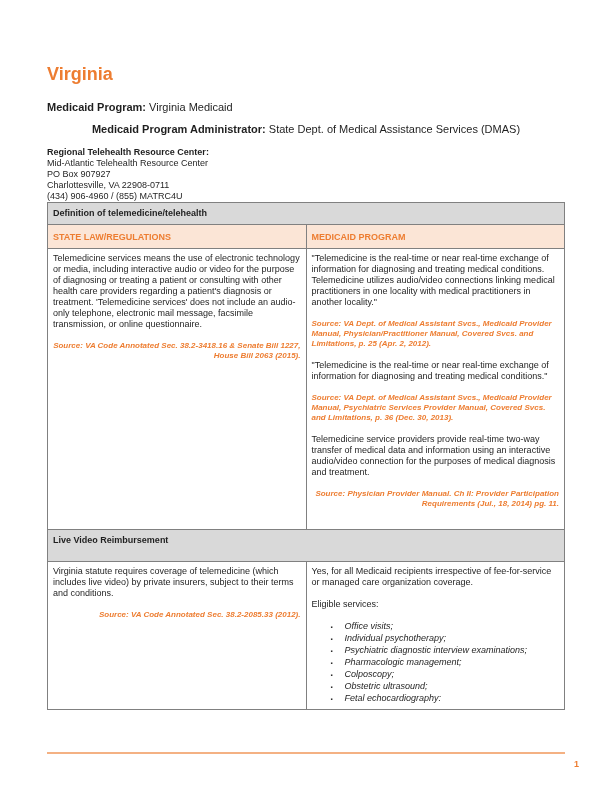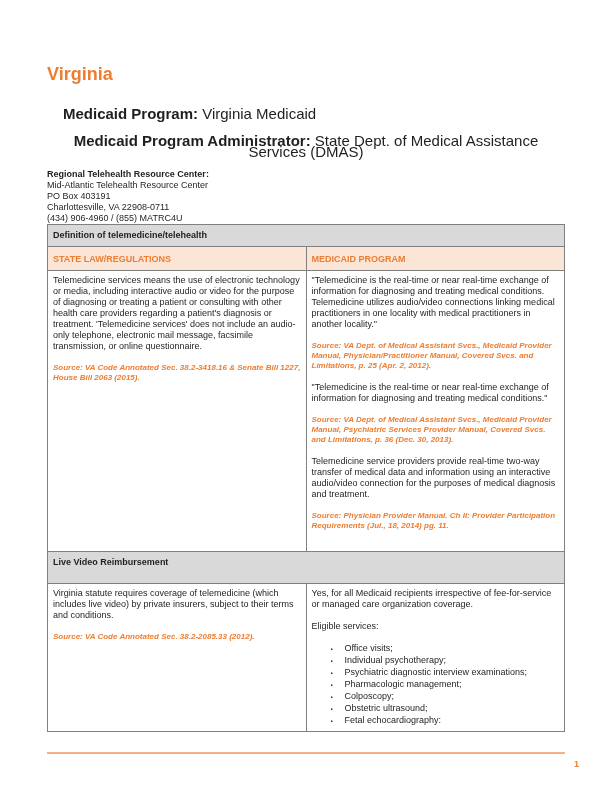--- a/index.html
+++ b/index.html
@@ -16,28 +16,28 @@
   }
 
   .content {
     position: absolute;
     left: 47px;
     top: 0;
     width: 518px;
   }
 
   h1.doc-title {
-    margin: 64px 0 24px 0;
+    margin: 64px 0 18px 0;
     font-size: 18px;
     line-height: 20px;
     font-weight: 700;
     color: #ED7D31;
   }
 
-  .line { font-size: 15px; line-height: 11px; margin: 16px; }
+  .line { font-size: 11px; line-height: 11px; margin: 0; }
   .mb11 { margin-bottom: 11px; }
   .mb12 { margin-bottom: 12px; text-align: center; }
   .b { font-weight: 700; }
   .contact { }
   .contact div { font-size: 9px; line-height: 11px; }
   a.link { color: #ED7D31; text-decoration: underline; cursor: pointer; }
 
   table.policy {
     border-collapse: collapse;
     width: 518px;
@@ -57,35 +57,36 @@
     font-size: 9px;
     font-weight: 700;
     padding: 7px 5px 5px 5px;
   }
   .policy td.section {
     background: #D9D9D9;
     font-weight: 700;
     padding: 5px 5px 4px 5px;
   }
   .policy td p { margin: 0 0 11px 0; }
-  .policy td p:last-child { margin-bottom: 0; }
+  .policy td p:last-child { margin-bottom: 0; text-align: right; }
   .policy p.source {
     color: #ED7D31;
     font-weight: 700;
     font-style: italic;
     font-size: 8px;
     line-height: 10px;
   }
 
   ul.bullets { list-style: none; margin: 2px 0 0 0; padding: 0 0 0 19px; }
   ul.bullets li {
     position: relative;
     padding-left: 14px;
     line-height: 11px;
     margin-bottom: 1px;
+    font-style: italic;
   }
   ul.bullets li::before {
     content: "▪";
     position: absolute;
     left: 0;
     top: 1px;
     font-size: 6px;
   }
 
   .footer-line {
@@ -119,21 +120,21 @@
     </p>
 
     <p class="line mb12">
       <span class="b">Medicaid Program Administrator:</span>
       <span>State Dept. of Medical Assistance Services (DMAS)</span>
     </p>
 
     <div class="contact">
       <div class="b">Regional Telehealth Resource Center:</div>
       <div>Mid-Atlantic Telehealth Resource Center</div>
-      <div>PO Box 403191</div>
+      <div>PO Box 907927</div>
       <div>Charlottesville, VA 22908-0711</div>
       <div>(434) 906-4960 / (855) MATRC4U</div>
     </div>
 
     <table class="policy">
       <colgroup>
           <col style="width:50%">
           <col style="width:50%">
         </colgroup>
       <tbody>

